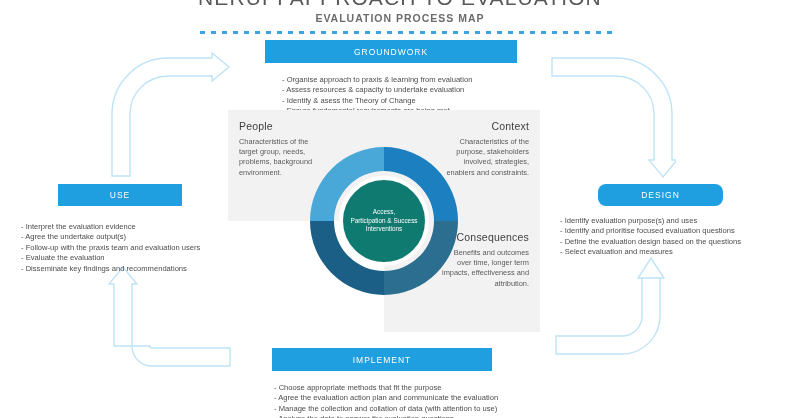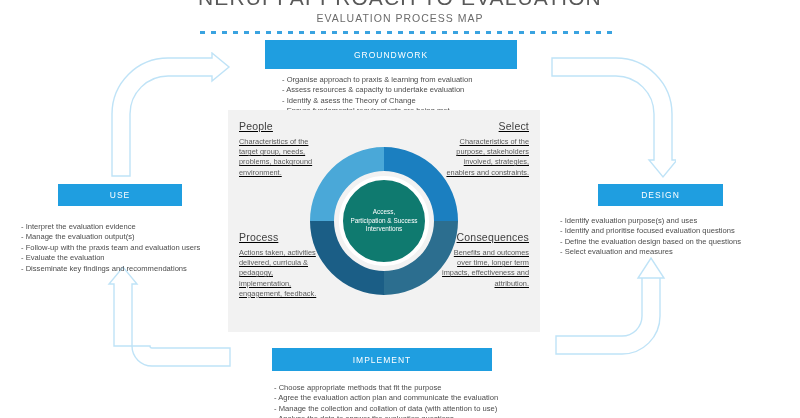--- a/index.html
+++ b/index.html
@@ -16,40 +16,40 @@
     position: absolute; left: 0; top: -14px; width: 800px;
     text-align: center;
     font-size: 21px; letter-spacing: 1.1px;
     color: #595959; font-weight: 400;
     white-space: nowrap;
   }
   .sub-title {
     position: absolute; left: 0; top: 12px; width: 800px;
     text-align: center;
     font-size: 10.5px; letter-spacing: 1.0px;
-    color: #6b6b6b; font-weight: 400;
+    color: #6b6b6b; font-weight: 700;
   }
   .dotted-rule {
     position: absolute; left: 197px; top: 31px; width: 420px; height: 3px;
     background-image: radial-gradient(circle, #3aa3e0 45%, rgba(0,0,0,0) 46%);
     background-size: 11px 3px;
     background-repeat: repeat-x;
   }
 
   
   .banner {
     position: absolute;
     background: #1f9ee0;
     color: #ffffff;
     display: flex; align-items: center; justify-content: center;
     font-size: 8.5px; letter-spacing: 1.0px;
   }
-  #banner-groundwork { left: 265px; top: 40px;  width: 252px; height: 29px; }
+  #banner-groundwork { left: 265px; top: 40px;  width: 252px; height: 23px; }
   #banner-use        { left: 58px;  top: 184px; width: 124px; height: 22px; }
-  #banner-design     { left: 598px; top: 184px; width: 125px; height: 22px; }
+  #banner-design     { left: 598px; top: 184px; width: 125px; height: 22px; border-radius: 8px; }
   #banner-implement  { left: 272px; top: 348px; width: 220px; height: 23px; }
 
   
   .bullets {
     position: absolute;
     color: #4c4c4c;
     font-size: 7.6px;
     line-height: 10.4px;
     white-space: nowrap;
     margin-top: 8px;
@@ -59,21 +59,20 @@
   #list-use        { left: 21px;  top: 214px; }
   #list-design     { left: 560px; top: 208px; }
   #list-implement  { left: 274px; top: 375px; }
 
   
   #matrix { position: absolute; left: 228px; top: 110px; width: 312px; height: 222px; }
   .quad {
     position: absolute; width: 156px; height: 111px;
     background: #f2f2f2;
     padding: 10px 11px 0 11px;
-    text-decoration: underline;
   }
   #quad-people       { left: 0;     top: 0; }
   #quad-context      { left: 156px; top: 0;   text-align: right; }
   #quad-process      { left: 0;     top: 111px; }
   #quad-consequences { left: 156px; top: 111px; text-align: right; }
   .quad h3 {
     font-size: 10.5px; font-weight: 400; color: #3f3f3f;
     margin-bottom: 5px; letter-spacing: .2px;
   }
   .quad p {
@@ -143,21 +142,21 @@
 
   <div class="bullets" id="list-groundwork">
     <div>- Organise approach to praxis &amp; learning from evaluation</div>
     <div>- Assess resources &amp; capacity to undertake evaluation</div>
     <div>- Identify &amp; asess the Theory of Change</div>
     <div>- Ensure fundamental requirements are being met</div>
   </div>
 
   <div class="bullets" id="list-use">
     <div>- Interpret the evaluation evidence</div>
-    <div>- Manage the evaluation output(s)</div>
+    <div>- Agree the undertake output(s)</div>
     <div>- Follow-up with the praxis team and evaluation users</div>
     <div>- Evaluate the evaluation</div>
     <div>- Disseminate key findings and recommendations</div>
   </div>
 
   <div class="bullets" id="list-design">
     <div>- Identify evaluation purpose(s) and uses</div>
     <div>- Identify and prioritise focused evaluation questions</div>
     <div>- Define the evaluation design based on the questions</div>
     <div>- Select evaluation and measures</div>
@@ -171,28 +170,24 @@
   </div>
 
   <div id="matrix">
 
     <div class="quad" id="quad-people">
       <h3>People</h3>
       <p>Characteristics of the target group, needs, problems, background environment.</p>
     </div>
 
     <div class="quad" id="quad-context">
-      <h3>Select</h3>
+      <h3>Context</h3>
       <p>Characteristics of the purpose, stakeholders involved, strategies, enablers and constraints.</p>
     </div>
 
-    <div class="quad" id="quad-process">
-      <h3>Process</h3>
-      <p>Actions taken, activities delivered, curricula &amp; pedagogy, implementation, engagement, feedback.</p>
-    </div>
 
     <div class="quad" id="quad-consequences">
       <h3>Consequences</h3>
       <p>Benefits and outcomes over time, longer term impacts, effectiveness and attribution.</p>
     </div>
 
     <div id="donut-wrap">
       <svg width="156" height="156" viewBox="0 0 156 156">
 
         <path fill="#4aa8d8" d="M78,4 A74,74 0 0 0 4,78 L28,78 A50,50 0 0 1 78,28 Z"></path>

